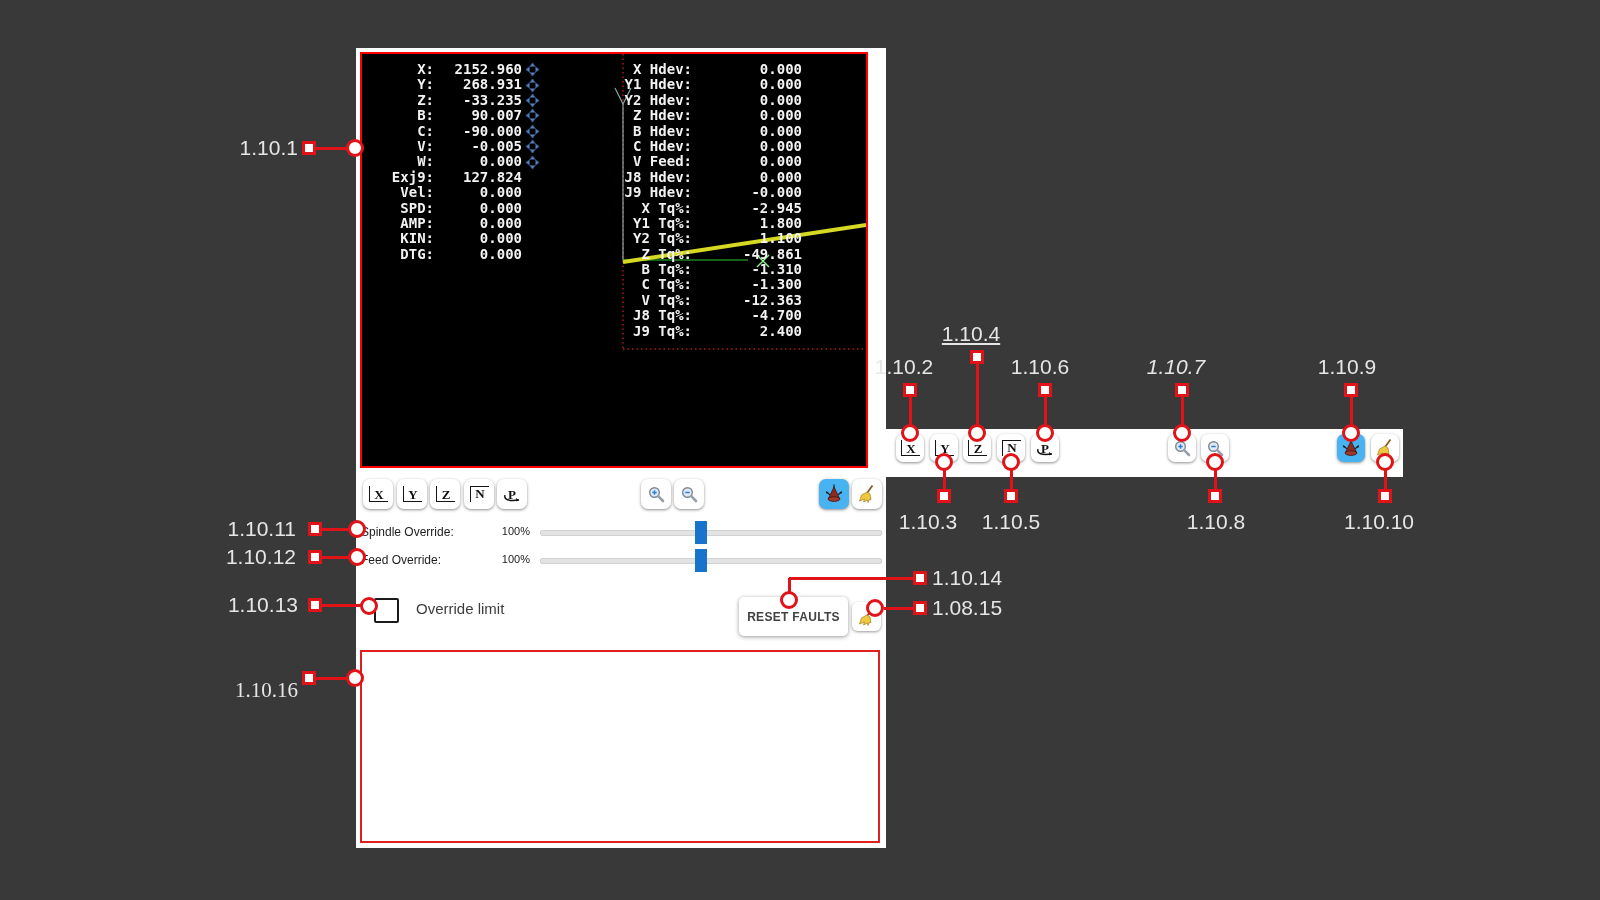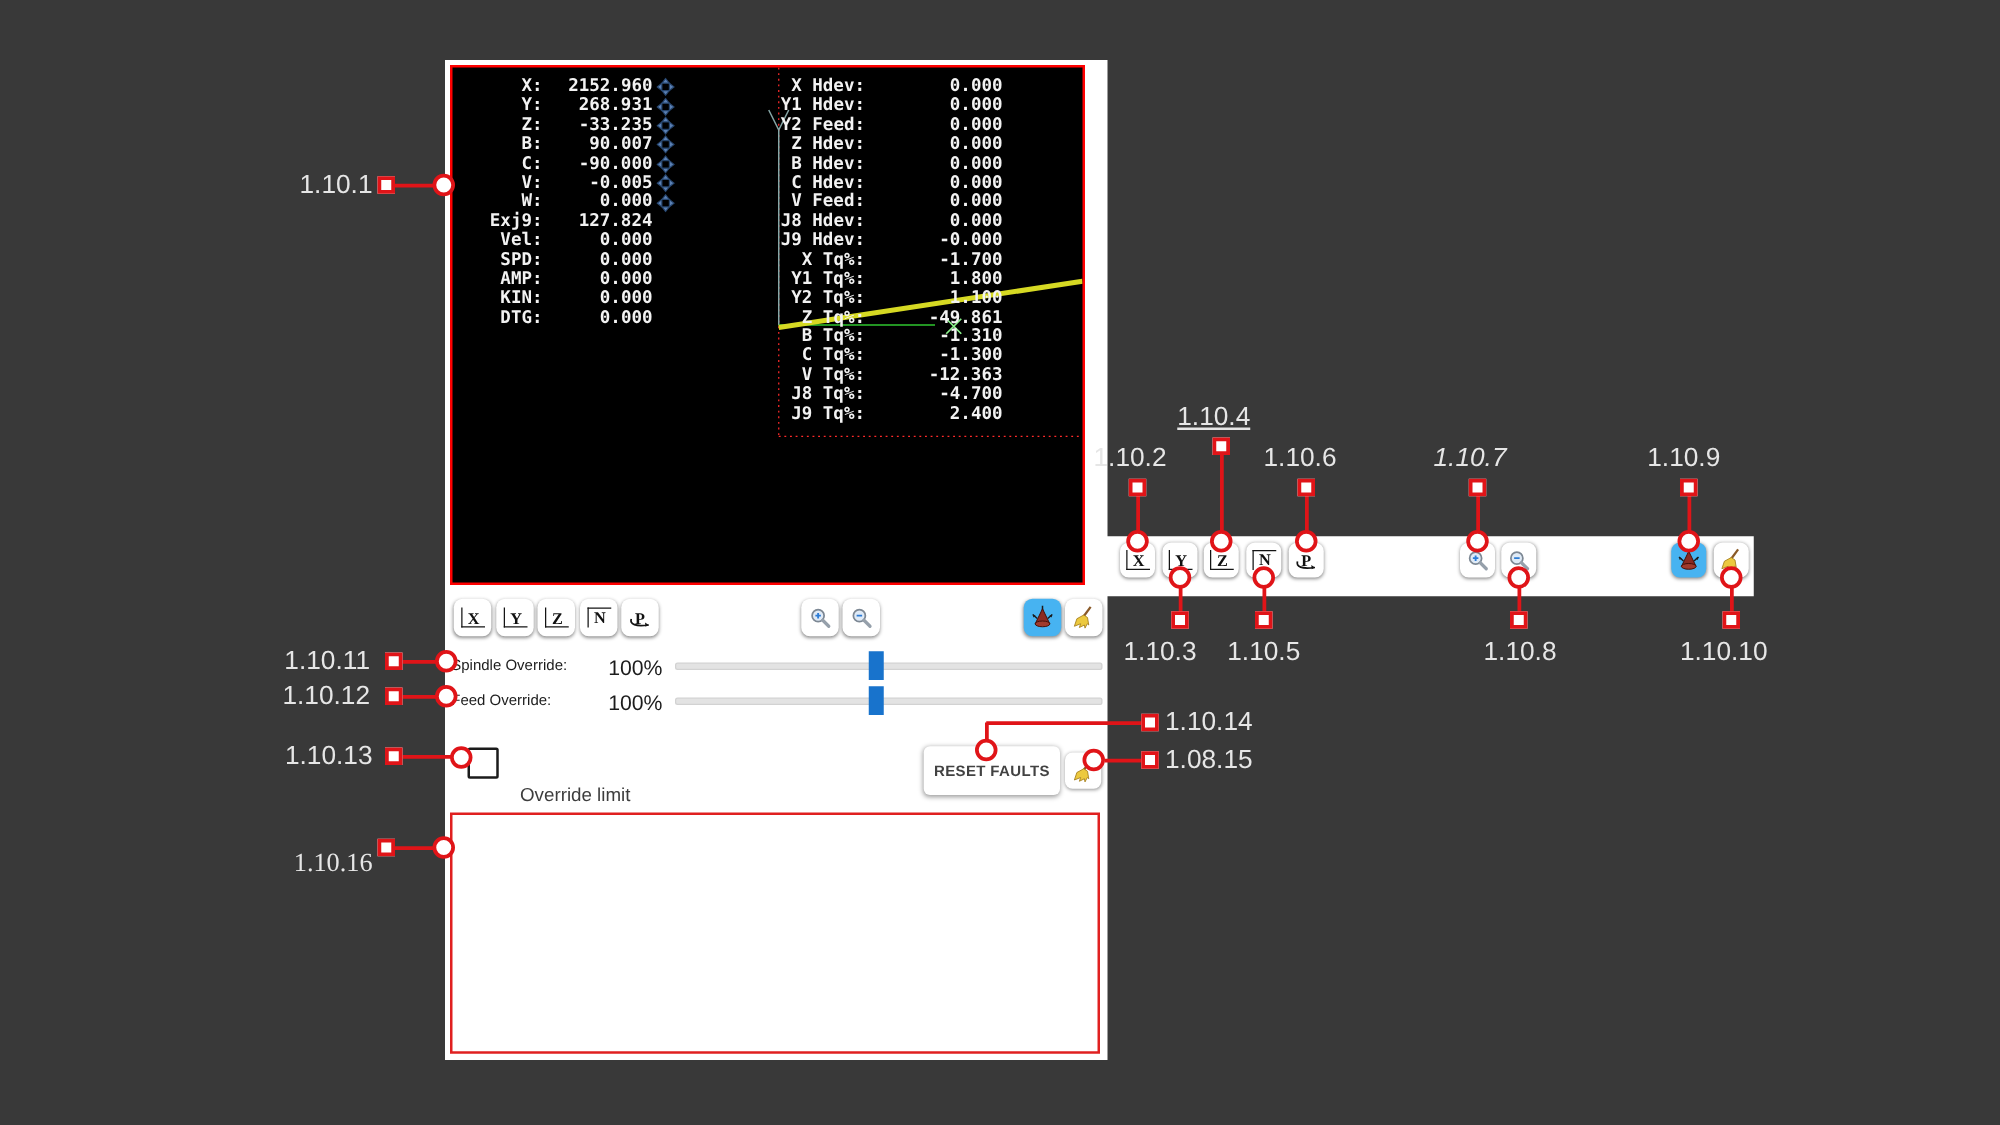--- a/index.html
+++ b/index.html
@@ -25,25 +25,25 @@
   .tbtn.active{background:#47b3f1;}
   .axic{position:relative;display:flex;align-items:flex-end;justify-content:center;width:15px;height:15px;
         border-left:1.6px solid #141414;border-bottom:1.6px solid #141414;padding:0 1px 0 2px;}
   .axic.top{border-bottom:none;border-top:1.6px solid #141414;align-items:flex-start;}
   .axl{font-family:"Liberation Serif",serif;font-weight:bold;font-size:13px;color:#111;line-height:13px;}
   .axp{position:relative;display:flex;align-items:center;justify-content:center;width:20px;height:20px;}
   .axp svg{position:absolute;left:0;bottom:0;}
   
   .ov-row{position:absolute;left:0;width:530px;height:24px;}
   .ov-label{position:absolute;left:5px;top:4px;font-size:12px;color:#1c1c1c;}
-  .ov-value{position:absolute;left:118px;width:56px;top:4px;text-align:right;font-size:17px;color:#1c1c1c;}
+  .ov-value{position:absolute;left:118px;width:56px;top:4px;text-align:right;font-size:11px;color:#1c1c1c;}
   .track{position:absolute;left:184px;top:9px;width:340px;height:4px;background:#e3e3e3;border:1px solid #d2d2d2;border-radius:2px;}
   .handle{position:absolute;left:154px;top:-10px;width:12px;height:23px;background:#1873cc;}
   .chk{position:absolute;left:18px;top:550px;width:21px;height:21px;background:#fff;border:2.5px solid #1b1b1b;border-radius:2px;}
-  .chk-label{position:absolute;left:60px;top:552px;font-size:15px;color:#3d3d3d;margin-top:28px;}
+  .chk-label{position:absolute;left:60px;top:552px;font-size:15px;color:#3d3d3d;}
   .reset-btn{position:absolute;left:383px;top:549px;width:109px;height:39px;background:#fff;border-radius:5px;
              box-shadow:0 1px 4px rgba(0,0,0,.4);display:flex;align-items:center;justify-content:center;
              font-size:12px;font-weight:bold;letter-spacing:.3px;color:#424242;}
   .small-btn{position:absolute;left:496px;top:554px;width:29px;height:29px;background:#fff;border-radius:6px;
              box-shadow:0 1px 3px rgba(0,0,0,.4);display:flex;align-items:center;justify-content:center;}
   .msg-area{position:absolute;left:4px;top:602px;width:516px;height:189px;background:#fff;border:2px solid #e02020;}
   
   .zoom-strip{position:absolute;left:884px;top:429px;width:519px;height:48px;background:#ffffff;}
   
   .co-label{position:absolute;font-size:21px;color:#e6e6e6;white-space:nowrap;}
@@ -127,28 +127,28 @@
           <div class="dro-row"><span class="dl">Exj9:</span><span class="dv">127.824</span><span class="dro-ic"></span></div>
           <div class="dro-row"><span class="dl">Vel:</span><span class="dv">0.000</span><span class="dro-ic"></span></div>
           <div class="dro-row"><span class="dl">SPD:</span><span class="dv">0.000</span><span class="dro-ic"></span></div>
           <div class="dro-row"><span class="dl">AMP:</span><span class="dv">0.000</span><span class="dro-ic"></span></div>
           <div class="dro-row"><span class="dl">KIN:</span><span class="dv">0.000</span><span class="dro-ic"></span></div>
           <div class="dro-row"><span class="dl">DTG:</span><span class="dv">0.000</span><span class="dro-ic"></span></div>
         </div>
       <div class="dro-col dro-right" id="dro-right">
           <div class="dro-row"><span class="dl">X Hdev:</span><span class="dv">0.000</span></div>
           <div class="dro-row"><span class="dl">Y1 Hdev:</span><span class="dv">0.000</span></div>
-          <div class="dro-row"><span class="dl">Y2 Feed:</span><span class="dv">0.000</span></div>
+          <div class="dro-row"><span class="dl">Y2 Hdev:</span><span class="dv">0.000</span></div>
           <div class="dro-row"><span class="dl">Z Hdev:</span><span class="dv">0.000</span></div>
           <div class="dro-row"><span class="dl">B Hdev:</span><span class="dv">0.000</span></div>
           <div class="dro-row"><span class="dl">C Hdev:</span><span class="dv">0.000</span></div>
           <div class="dro-row"><span class="dl">V Feed:</span><span class="dv">0.000</span></div>
           <div class="dro-row"><span class="dl">J8 Hdev:</span><span class="dv">0.000</span></div>
           <div class="dro-row"><span class="dl">J9 Hdev:</span><span class="dv">-0.000</span></div>
-          <div class="dro-row"><span class="dl">X Tq%:</span><span class="dv">-1.700</span></div>
+          <div class="dro-row"><span class="dl">X Tq%:</span><span class="dv">-2.945</span></div>
           <div class="dro-row"><span class="dl">Y1 Tq%:</span><span class="dv">1.800</span></div>
           <div class="dro-row"><span class="dl">Y2 Tq%:</span><span class="dv">1.100</span></div>
           <div class="dro-row"><span class="dl">Z Tq%:</span><span class="dv">-49.861</span></div>
           <div class="dro-row"><span class="dl">B Tq%:</span><span class="dv">-1.310</span></div>
           <div class="dro-row"><span class="dl">C Tq%:</span><span class="dv">-1.300</span></div>
           <div class="dro-row"><span class="dl">V Tq%:</span><span class="dv">-12.363</span></div>
           <div class="dro-row"><span class="dl">J8 Tq%:</span><span class="dv">-4.700</span></div>
           <div class="dro-row"><span class="dl">J9 Tq%:</span><span class="dv">2.400</span></div>
         </div>
     </div>

